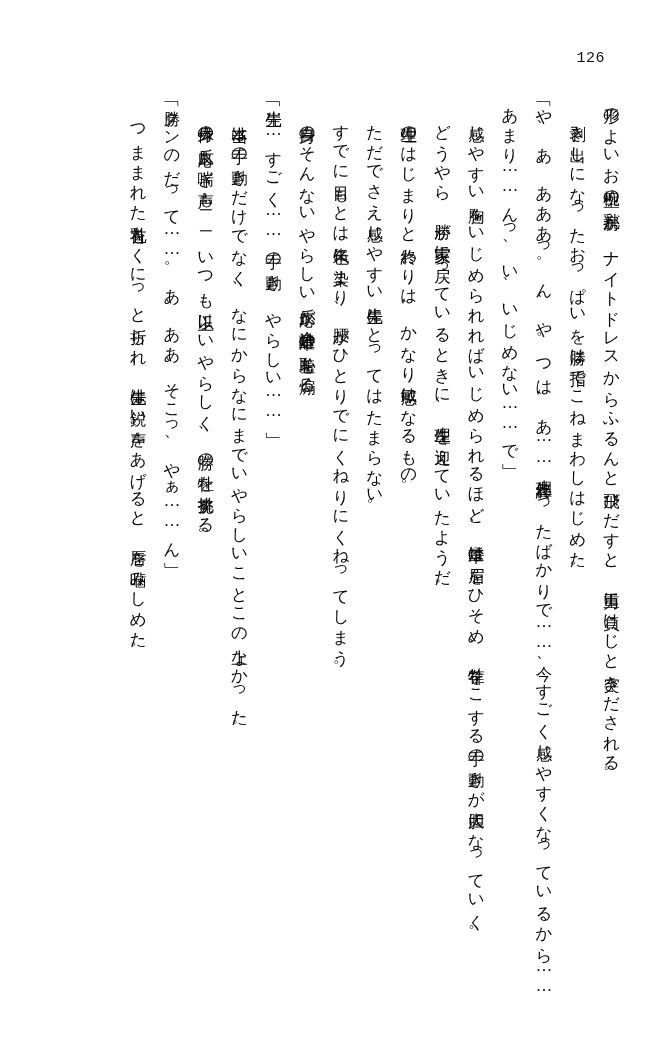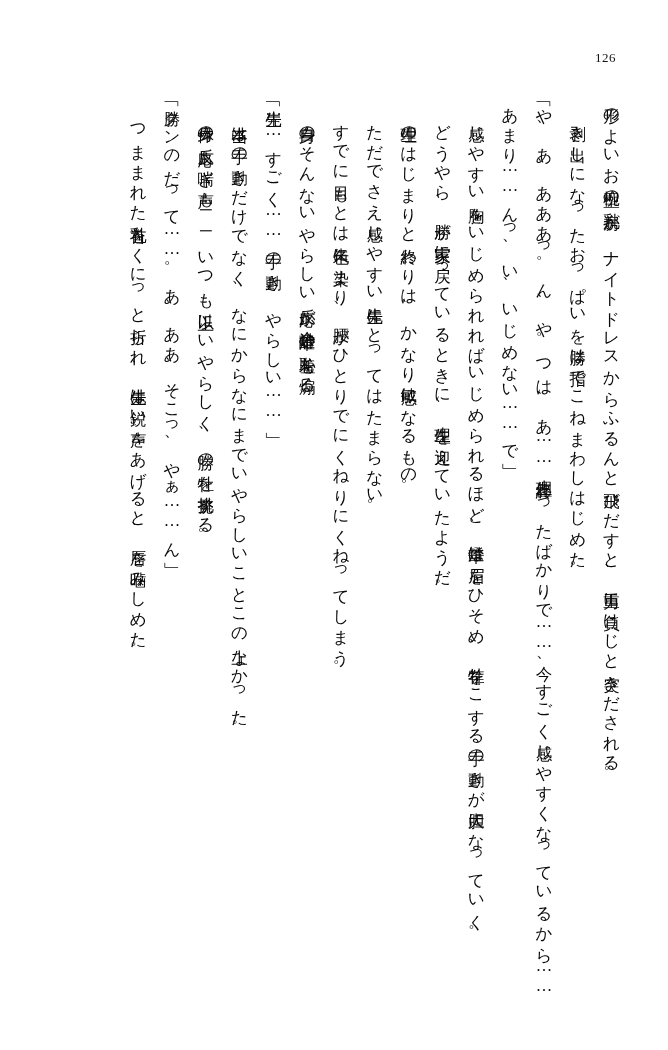--- a/index.html
+++ b/index.html
@@ -18,24 +18,24 @@
   .page {
     position: relative;
     width: 668px;
     height: 1050px;
     box-sizing: border-box;
   }
 
   .page-number {
     position: absolute;
     top: 50px;
-    right: 52px;
-    font-size: 13px;
+    right: 63px;
+    font-size: 15px;
     letter-spacing: 0.5px;
-    font-family: Liberation Serif, serif;
+    font-family: Liberation Mono, monospace;
     color: #111111;
   }
 
   .body-text {
     position: absolute;
     top: 96px;
     right: 40px;
     left: 40px;
     height: 900px;
     writing-mode: vertical-rl;

